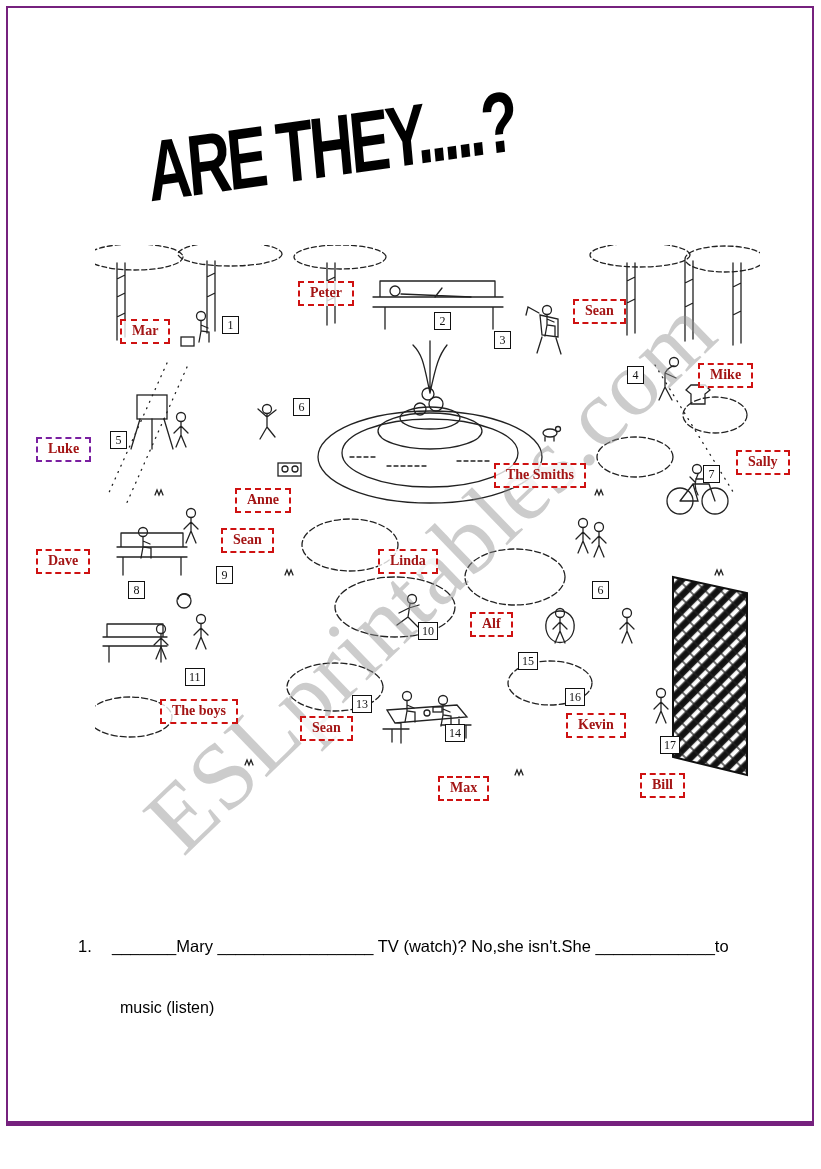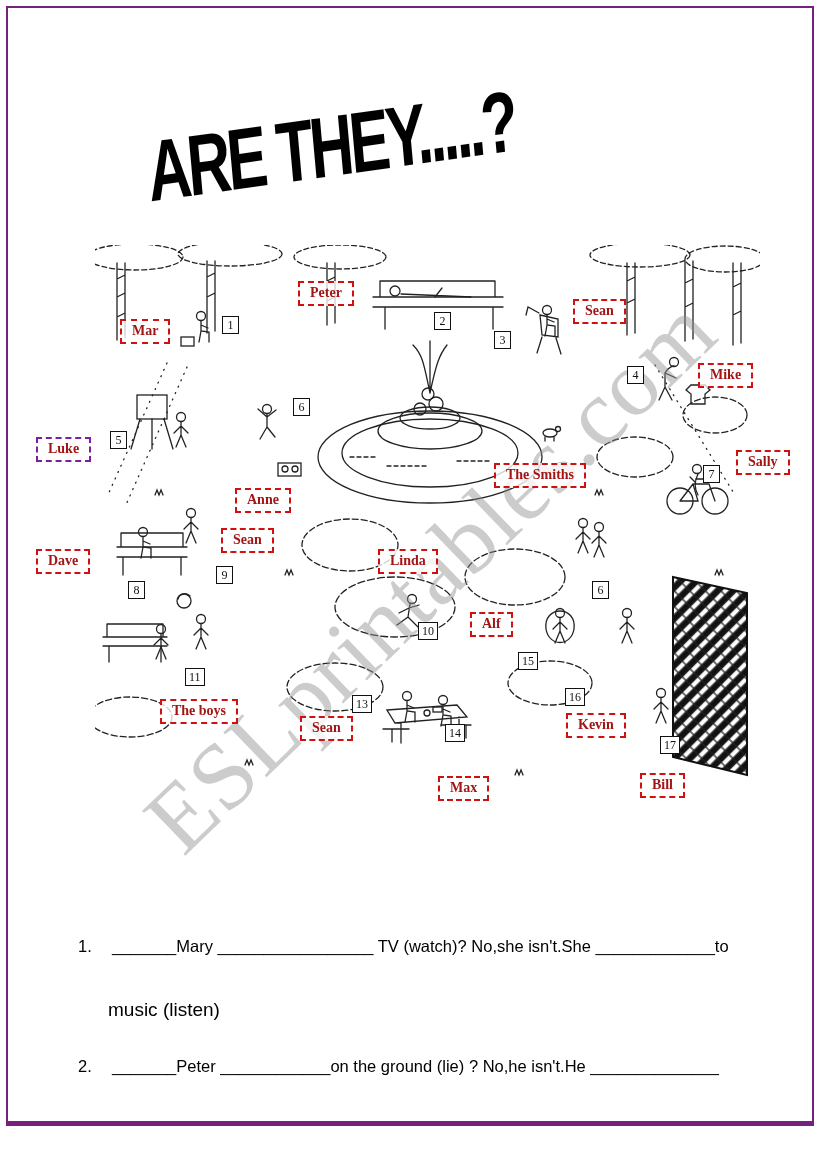--- a/index.html
+++ b/index.html
@@ -30,21 +30,21 @@
 
   .nlabel { position:absolute; z-index:4; border:2px dashed #cf1111; color:#a31515;
             background:rgba(255,255,255,0.78); font-family:"Liberation Serif", serif;
             font-size:14px; font-weight:bold; padding:2px 10px 3px; white-space:nowrap; }
   .nlabel.purple { border-color:#7a1fa0; }
 
   .exrow { position:absolute; z-index:3; color:#000; }
   .sectionA { left:103px; top:846px; font-size:15px; letter-spacing:0.5px; }
   .sectionA .instr { font-size:17.5px; margin-left:16px; letter-spacing:0.2px; }
   .q1 { left:78px; top:937px; font-size:16.5px; }
-  .q1b { left:108px; top:999px; font-size:19px; }
+  .q1b { left:120px; top:999px; font-size:16px; }
   .q2 { left:78px; top:1057px; font-size:16.5px; }
   .qnum { display:inline-block; width:34px; }
 </style>
 </head>
 <body>
 
 <div class="page">
 
   <div class="frame"></div>
 
@@ -220,17 +220,14 @@
   <div class="nlabel" style="left:566px;top:713px">Kevin</div>
   <div class="nlabel" style="left:438px;top:776px">Max</div>
   <div class="nlabel" style="left:640px;top:773px">Bill</div>
 
 
   <div class="exrow q1">
     <span class="qnum">1.</span><span>_______Mary _________________ TV (watch)? No,she isn't.She _____________to</span>
   </div>
   <div class="exrow q1b">music (listen)</div>
 
-  <div class="exrow q2">
-    <span class="qnum">2.</span><span>_______Peter ____________on the ground  (lie) ? No,he isn't.He ______________</span>
-  </div>
 
 </div>
 
 </body></html>

